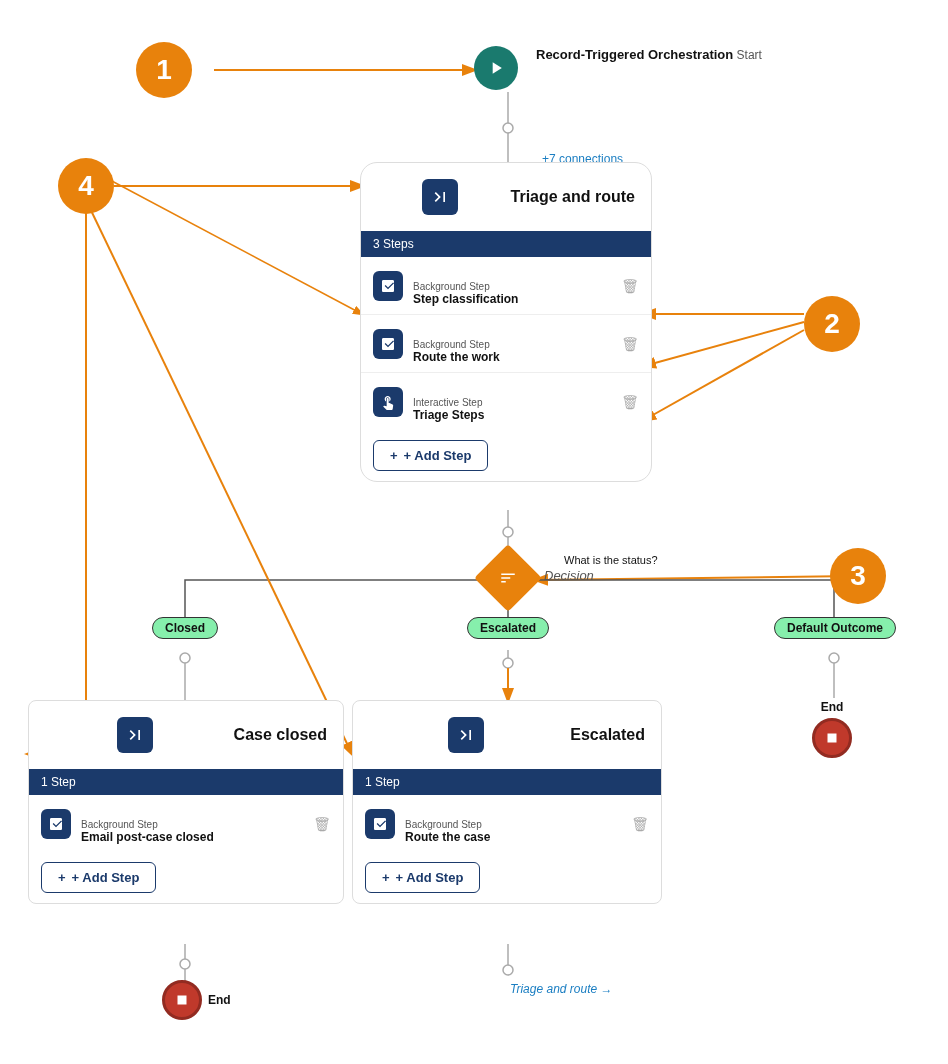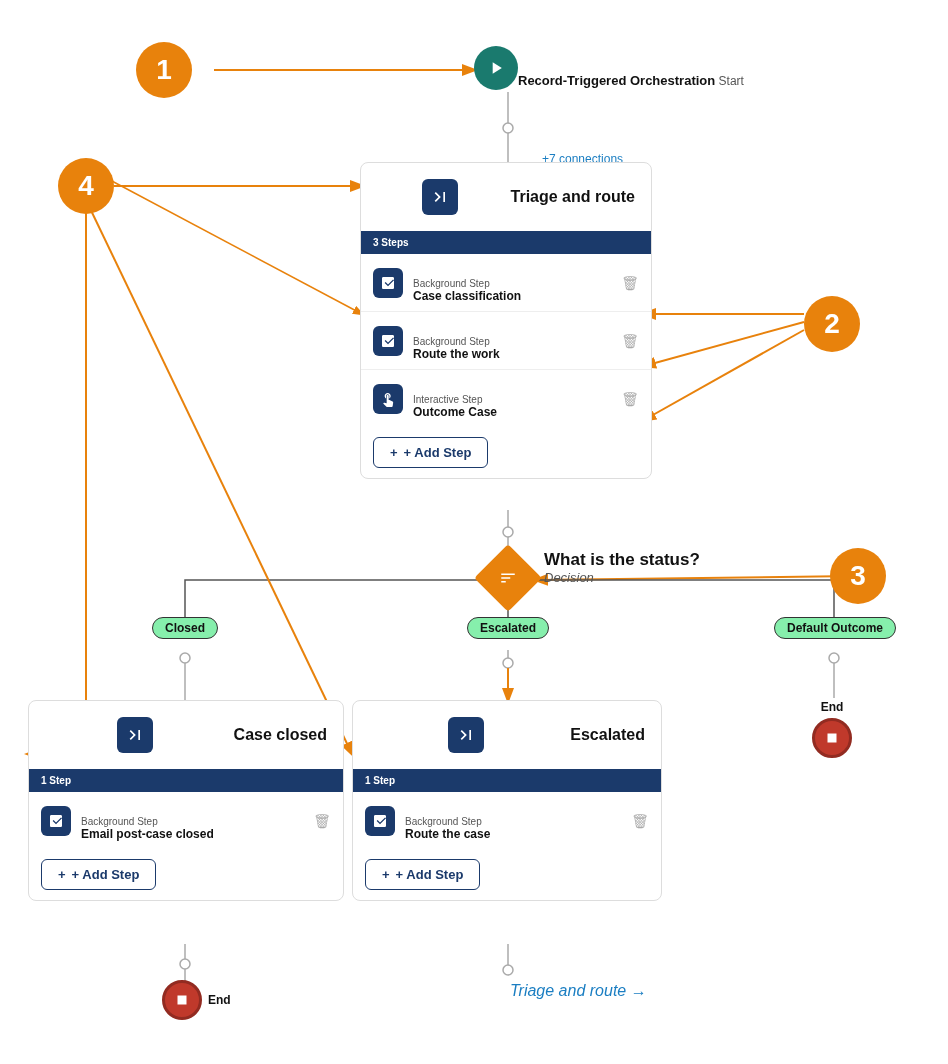--- a/index.html
+++ b/index.html
@@ -34,22 +34,22 @@
       font-size: 28px;
       font-weight: 700;
       display: flex;
       align-items: center;
       justify-content: center;
     }
     
     .start-node {
       position: absolute;
       display: flex;
-      align-items: flex-end;
-      gap: 0;
+      align-items: flex-start;
+      gap: 18px;
     }
     .start-icon {
       width: 44px;
       height: 44px;
       border-radius: 50%;
       background: #1A7A6E;
       display: flex;
       align-items: center;
       justify-content: center;
     }
@@ -81,22 +81,22 @@
       border-radius: 6px;
       display: flex;
       align-items: center;
       justify-content: center;
       margin: 6px auto;
     }
     .stage-icon svg { fill: #fff; }
     .steps-header {
       background: #1B3A6B;
       color: #fff;
-      font-size: 10px;
-      font-weight: 700;
+      font-size: 12px;
+      font-weight: 400;
       padding: 6px 12px;
     }
     .step-row {
       display: flex;
       align-items: center;
       padding: 8px 12px;
       border-bottom: 1px solid #eee;
       gap: 10px;
     }
     .step-row:last-of-type { border-bottom: none; }
@@ -149,21 +149,21 @@
       display: flex;
       align-items: center;
       justify-content: center;
     }
     .decision-label {
       position: absolute;
       left: 60px;
       top: -4px;
       white-space: nowrap;
     }
-    .decision-label strong { font-size: 17px; font-weight: 700; color: #111; }
+    .decision-label strong { font-size: 11px; font-weight: 400; color: #111; margin-left: 20px; }
     .decision-label span { font-size: 13px; color: #555; display: block; font-style: italic; }
     
     .route-label {
       position: absolute;
       background: #86efac;
       border: 1.5px solid #333;
       border-radius: 20px;
       padding: 3px 12px;
       font-size: 12px;
       font-weight: 600;
@@ -195,21 +195,21 @@
       position: absolute;
       color: #1B7EC2;
       font-size: 12px;
       cursor: pointer;
       text-decoration: none;
     }
     
     .loop-link {
       position: absolute;
       color: #1B7EC2;
-      font-size: 16px;
+      font-size: 12px;
       font-style: italic;
       cursor: pointer;
     }
   </style>
 </head>
 <body>
 
 <div class="canvas">
 
   <svg class="connections">
@@ -296,21 +296,21 @@
       </svg>
     </div>
     <div class="start-label">
       <strong>Record-Triggered Orchestration</strong>
       <span>Start</span>
     </div>
   </div>
 
   <a class="connections-link" style="left:542px; top:152px;">+7 connections</a>
 
-  <div class="stage-box" style="left:360px; top:162px; width:292px;">
+  <div class="stage-box" style="left:360px; top:162px; width:292px;border-radius:17px;">
     <div class="stage-header">
       <div style="display:flex; align-items:center; gap:8px; justify-content:center;">
         <div class="stage-icon">
           <svg width="20" height="20" viewBox="0 0 24 24" fill="white">
             <path d="M5.59 7.41L10.18 12l-4.59 4.59L7 18l6-6-6-6zM16 6h2v12h-2z"></path>
           </svg>
         </div>
         <h3>Triage and route</h3>
       </div>
     </div>
@@ -319,21 +319,21 @@
     </div>
 
     <div class="step-row">
       <div class="step-icon">
         <svg width="16" height="16" viewBox="0 0 24 24" fill="white">
           <path d="M19 3H5c-1.1 0-2 .9-2 2v14c0 1.1.9 2 2 2h14c1.1 0 2-.9 2-2V5c0-1.1-.9-2-2-2zm-7 14l-5-5 1.41-1.41L12 14.17l7.59-7.59L21 8l-9 9z"></path>
         </svg>
       </div>
       <div class="step-text">
         <div class="step-type">Background Step</div>
-        <div class="step-name">Case classification</div>
+        <div class="step-name">Step classification</div>
       </div>
       <span class="step-delete">🗑</span>
     </div>
 
     <div class="step-row">
       <div class="step-icon">
         <svg width="16" height="16" viewBox="0 0 24 24" fill="white">
           <path d="M19 3H5c-1.1 0-2 .9-2 2v14c0 1.1.9 2 2 2h14c1.1 0 2-.9 2-2V5c0-1.1-.9-2-2-2zm-7 14l-5-5 1.41-1.41L12 14.17l7.59-7.59L21 8l-9 9z"></path>
         </svg>
       </div>
@@ -345,21 +345,21 @@
     </div>
 
     <div class="step-row">
       <div class="step-icon" style="background:#1B3A6B;">
         <svg width="16" height="16" viewBox="0 0 24 24" fill="white">
           <path d="M9 11.24V7.5C9 6.12 10.12 5 11.5 5S14 6.12 14 7.5v3.74c1.21-.81 2-2.18 2-3.74C16 5.01 13.99 3 11.5 3S7 5.01 7 7.5c0 1.56.79 2.93 2 3.74zm9.84 4.63l-4.54-2.26c-.17-.07-.35-.11-.54-.11H13v-6c0-.83-.67-1.5-1.5-1.5S10 6.67 10 7.5v10.74c-3.6-.76-3.54-.75-3.67-.75-.31 0-.59.13-.79.33l-.79.8 4.94 4.94c.27.27.65.44 1.06.44h6.79c.75 0 1.33-.55 1.44-1.28l.75-5.27c.01-.07.02-.14.02-.2 0-.62-.38-1.16-.91-1.38z"></path>
         </svg>
       </div>
       <div class="step-text">
         <div class="step-type">Interactive Step</div>
-        <div class="step-name">Outcome Case</div>
+        <div class="step-name">Triage Steps</div>
       </div>
       <span class="step-delete">🗑</span>
     </div>
     <button class="add-step-btn">
       <span>+</span>
       <span>+ Add Step</span>
     </button>
   </div>
 
   <div class="decision-node" style="left:484px; top:554px;">

